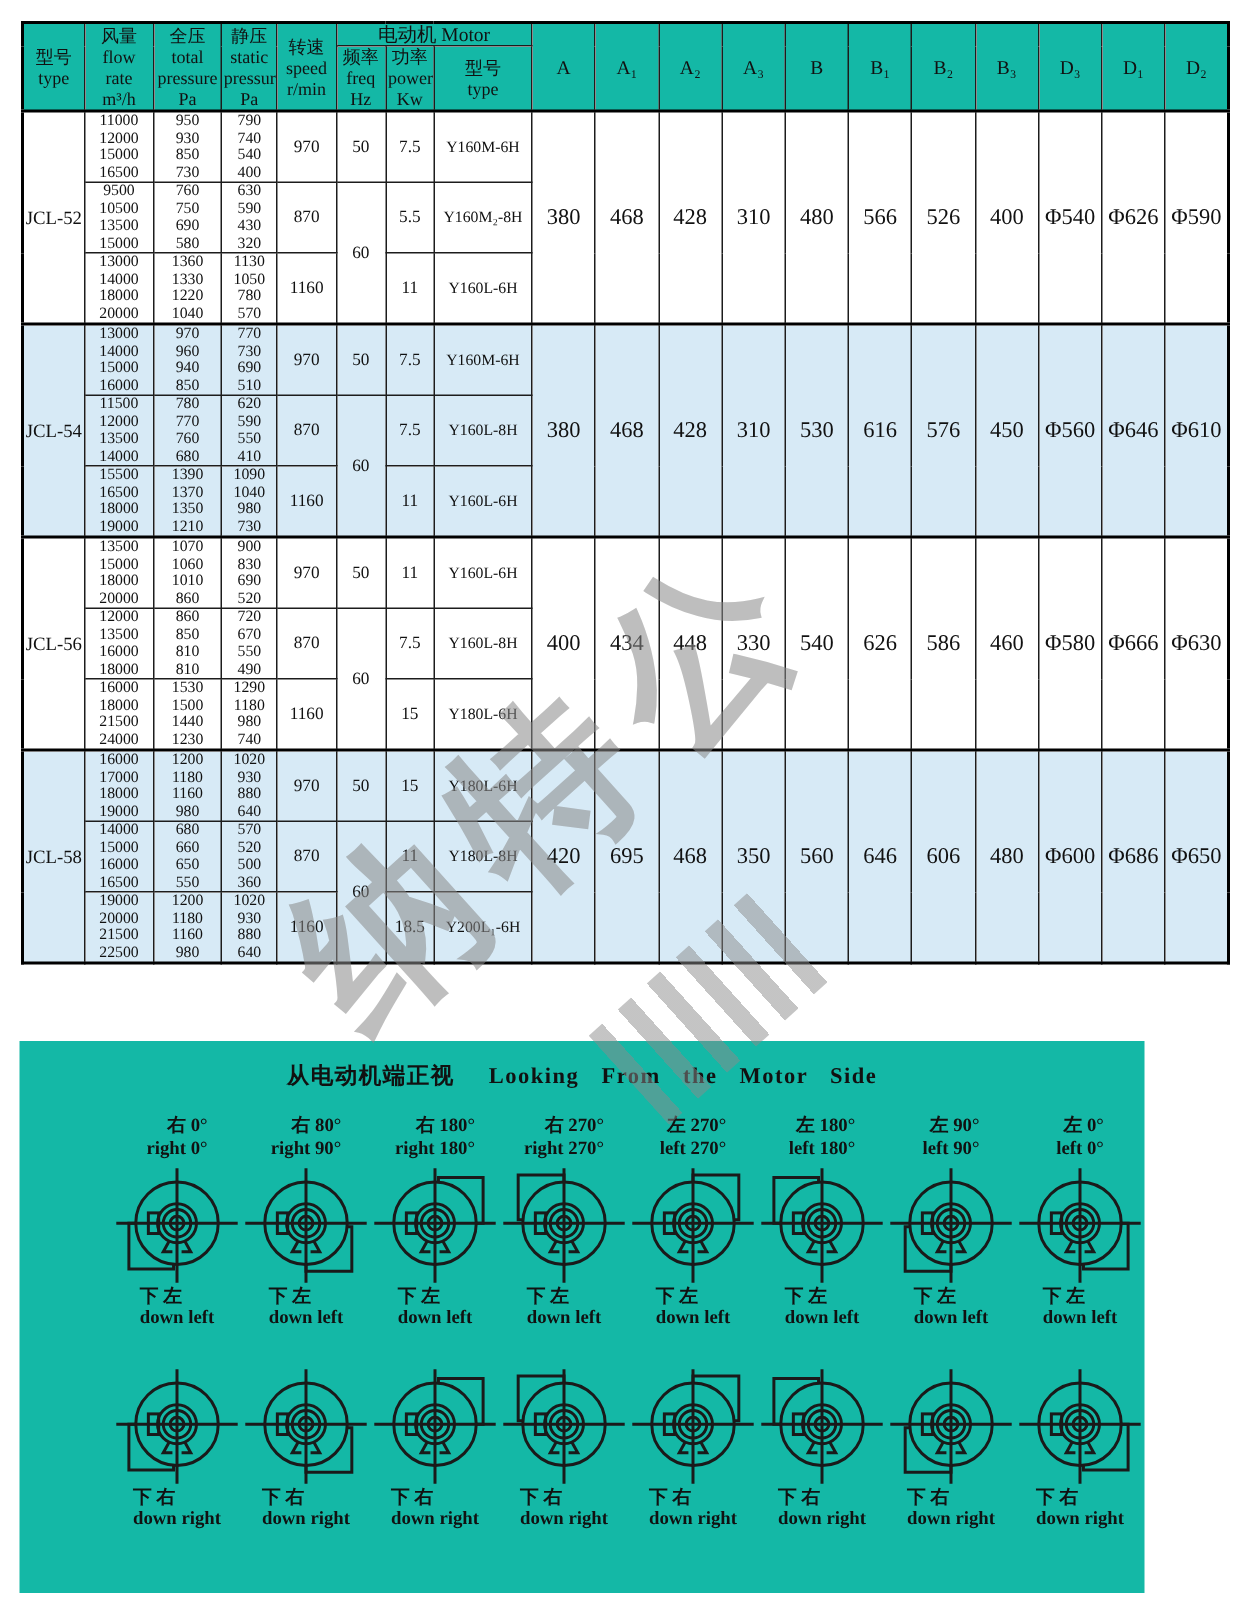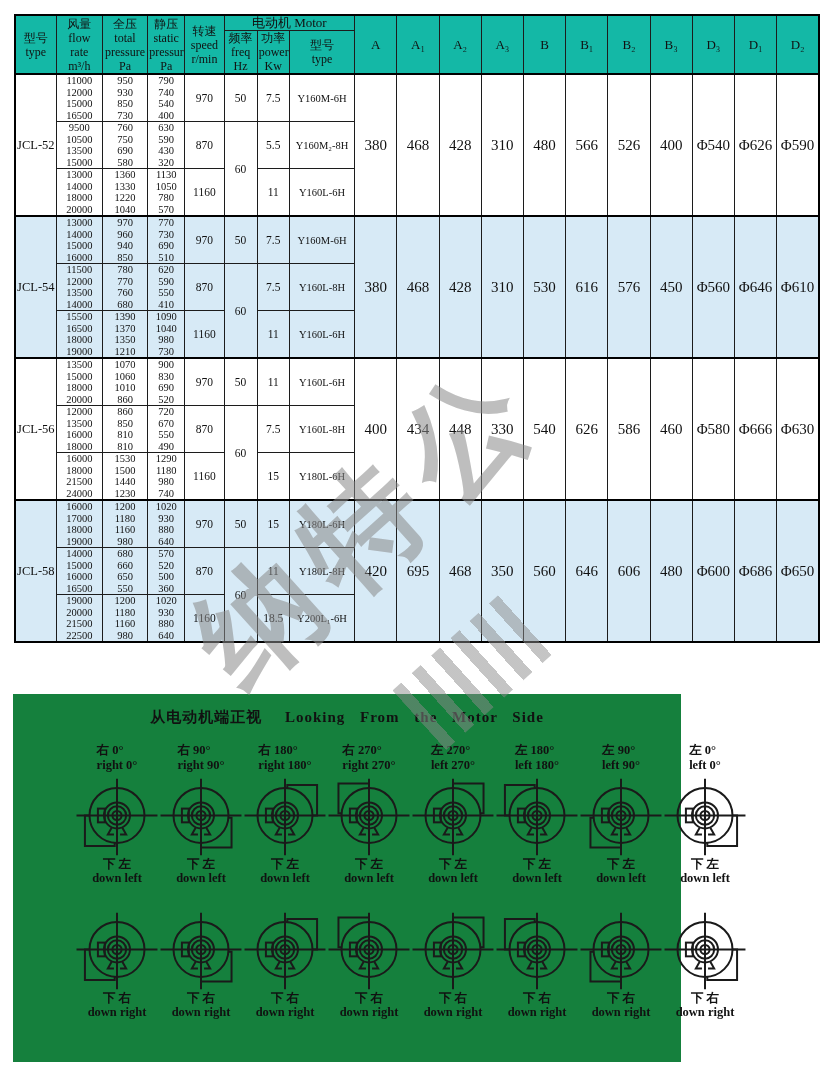--- a/index.html
+++ b/index.html
@@ -22,29 +22,29 @@
   td.model{font-size:12.5px;}
   td.dim{font-size:15px;}
   td.motor{font-size:10.5px;font-family:Liberation Serif, serif;}
   
   .wm{position:absolute;pointer-events:none;color:#8a8a8a;opacity:.55;z-index:5;}
   .wm-text{left:270px;top:120px;width:560px;font-size:120px;letter-spacing:18px;
     transform:rotate(-42deg);transform-origin:left bottom;font-weight:bold;top:560px;}
   .wm-stripes{left:400px;top:630px;width:150px;height:80px;transform:rotate(-42deg);
     background:repeating-linear-gradient(90deg,#8a8a8a 0 12px,transparent 12px 26px);opacity:.5;}
   
-  .panel{position:absolute;left:13px;top:694px;width:668px;height:368px;background:#15803d;}
+  .panel{position:absolute;left:13px;top:694px;width:750px;height:368px;background:#14b8a6;}
   .panel-title{margin-top:14px;text-align:center;font-size:15px;font-weight:bold;letter-spacing:1px;}
   .panel-title .en{font-weight:bold;margin-left:18px;word-spacing:10px;}
   .diag-grid{display:flex;padding-left:62px;margin-top:16px;}
   .diag-col{width:86px;display:flex;flex-direction:column;align-items:center;}
-  .ori{font-size:12.5px;font-weight:bold;line-height:15px;text-align:left;white-space:nowrap;}
+  .ori{font-size:12.5px;font-weight:bold;line-height:15px;text-align:right;white-space:nowrap;}
   .fan{width:84px;height:80px;margin-top:4px;}
   .fan *{stroke:#1a1a1a;stroke-width:2.6;fill:none;}
-  .pos{font-size:12.5px;font-weight:bold;line-height:14px;text-align:center;white-space:nowrap;}
+  .pos{font-size:12.5px;font-weight:bold;line-height:14px;text-align:left;white-space:nowrap;}
   .row2 .fan{margin-top:10px;}
 </style>
 </head>
 <body>
 
 <svg width="0" height="0" style="position:absolute" aria-hidden="true">
   <defs>
     <g id="fan-scroll">
       <circle cx="55" cy="50" r="36"></circle>
       <path d="M19,50 L13,50 L13,90 L52,90 L52,86"></path>
@@ -422,21 +422,21 @@
           <use href="#fan-scroll" transform="rotate(0,55,50)"></use>
           <use href="#fan-hub"></use>
         </svg>
       <div class="pos">
           <div>下 左</div>
           <div>down left</div>
         </div>
     </div>
     <div class="diag-col">
       <div class="ori">
-          <div>右  90°</div>
+          <div>右  80°</div>
           <div>right 90°</div>
         </div>
       <svg class="fan" viewBox="0 0 110 104">
           <use href="#fan-scroll" transform="rotate(-90,55,50)"></use>
           <use href="#fan-hub"></use>
         </svg>
       <div class="pos">
           <div>下 左</div>
           <div>down left</div>
         </div>

